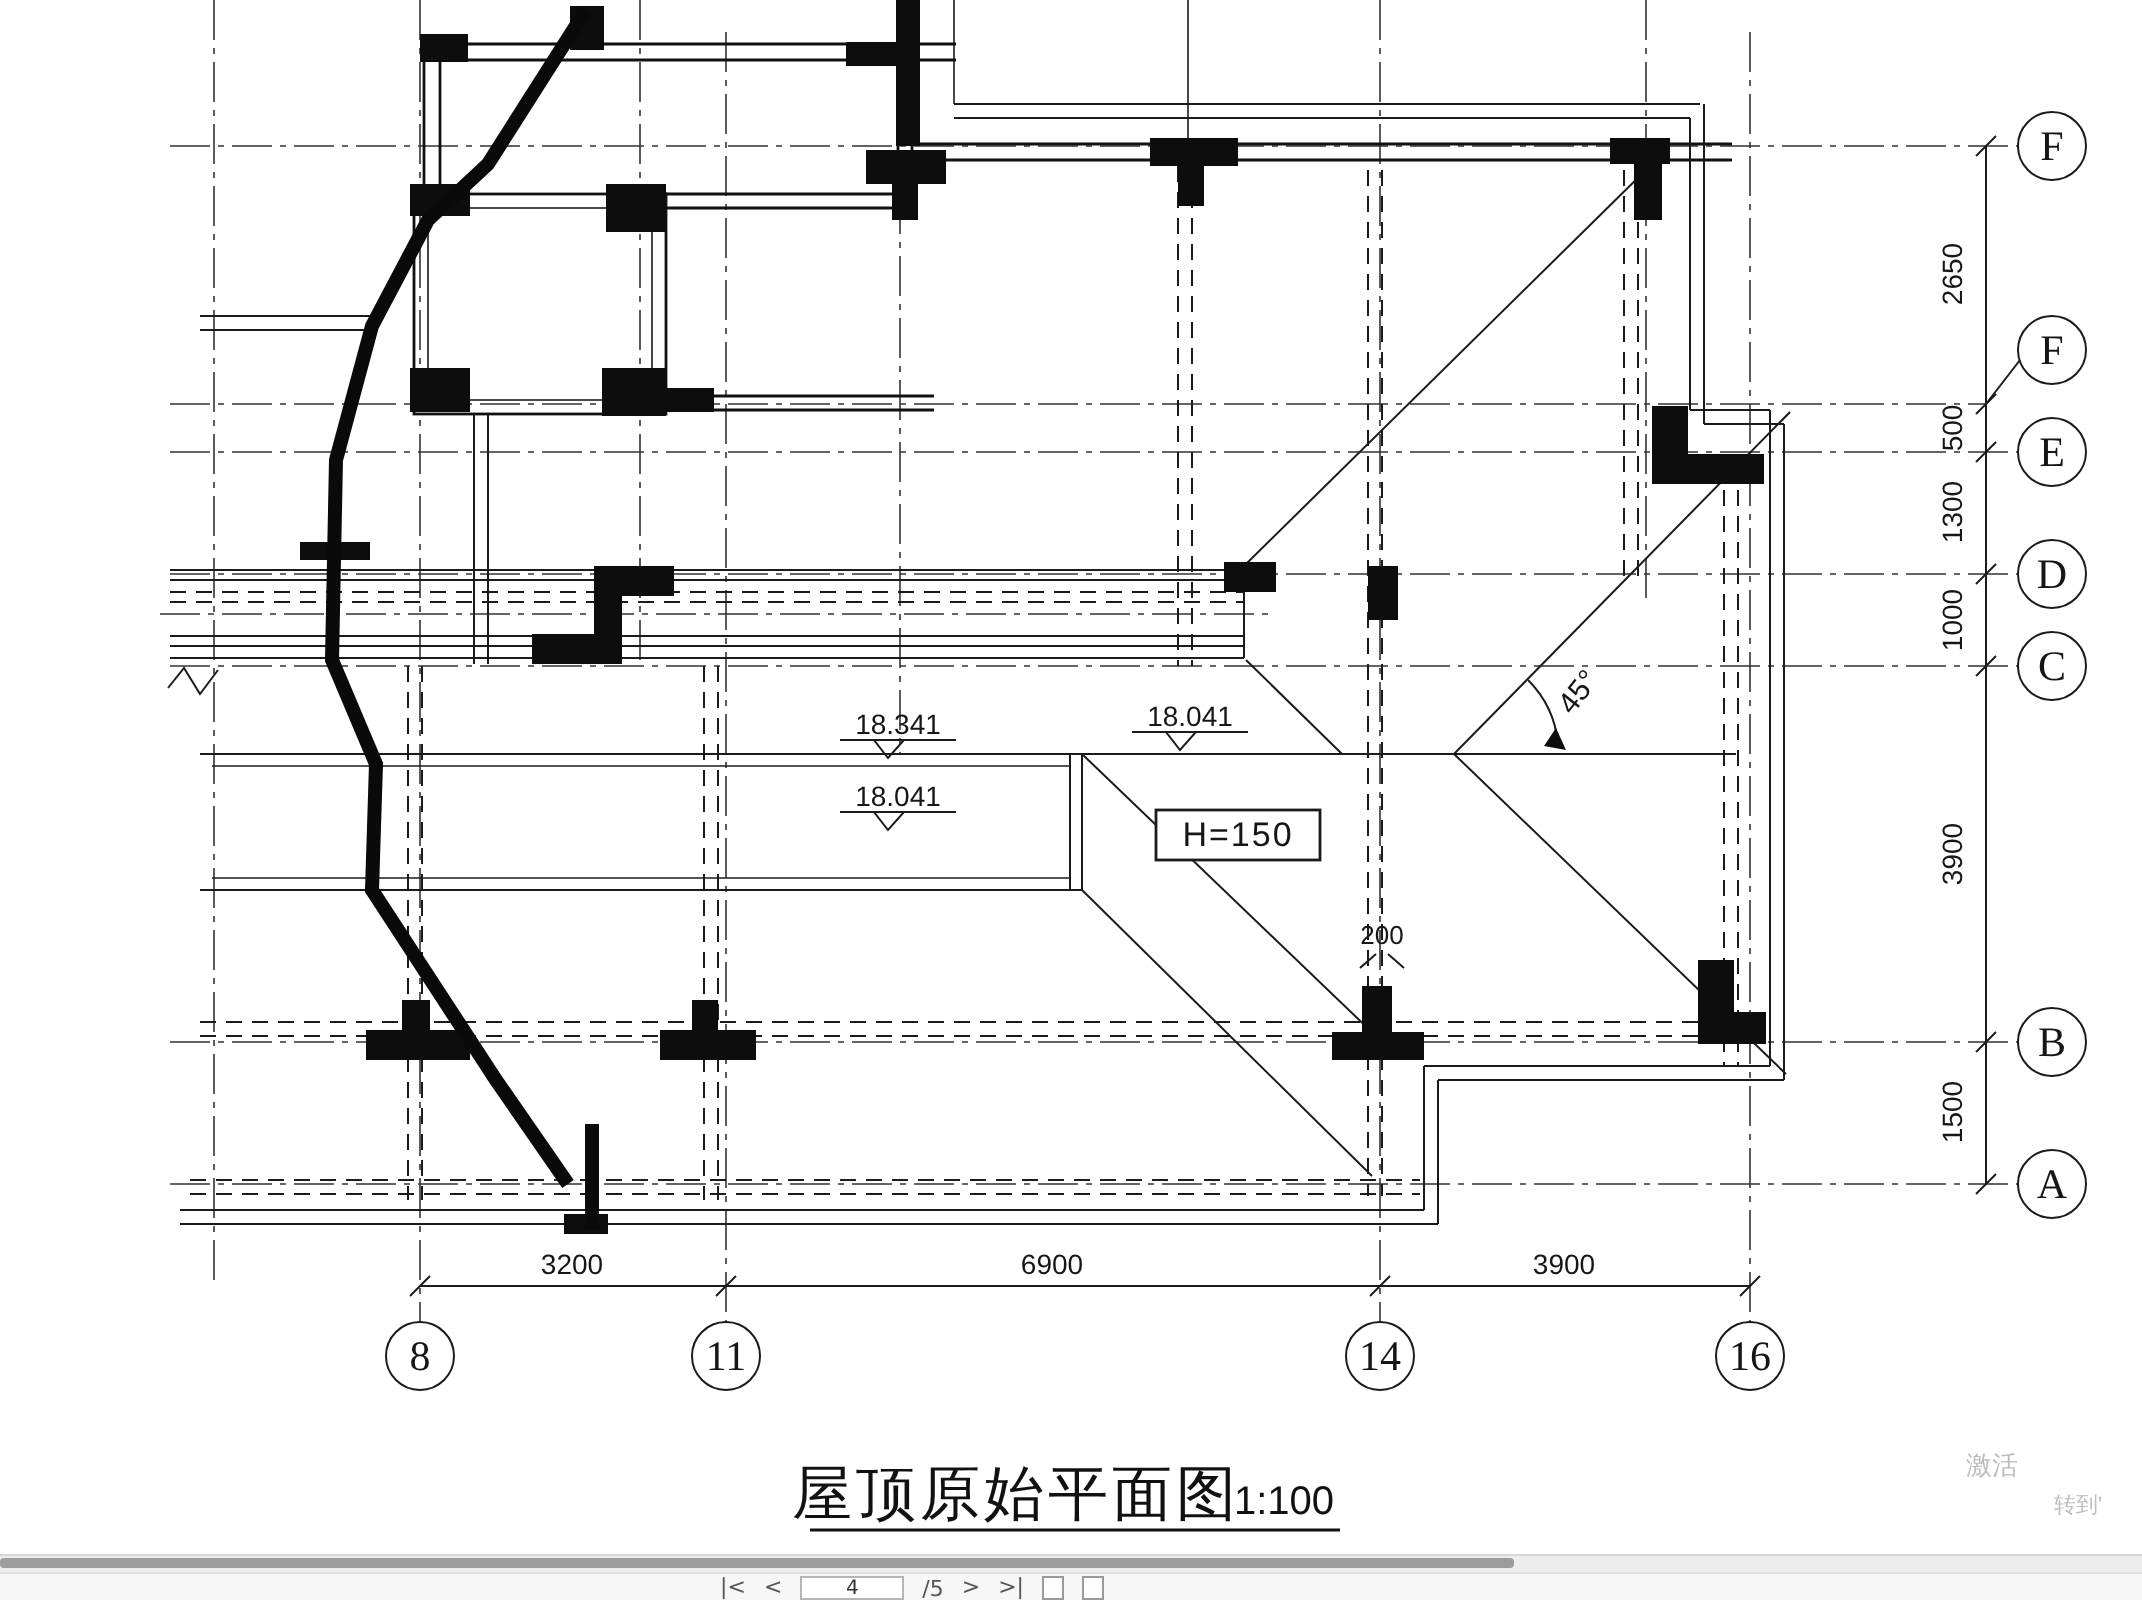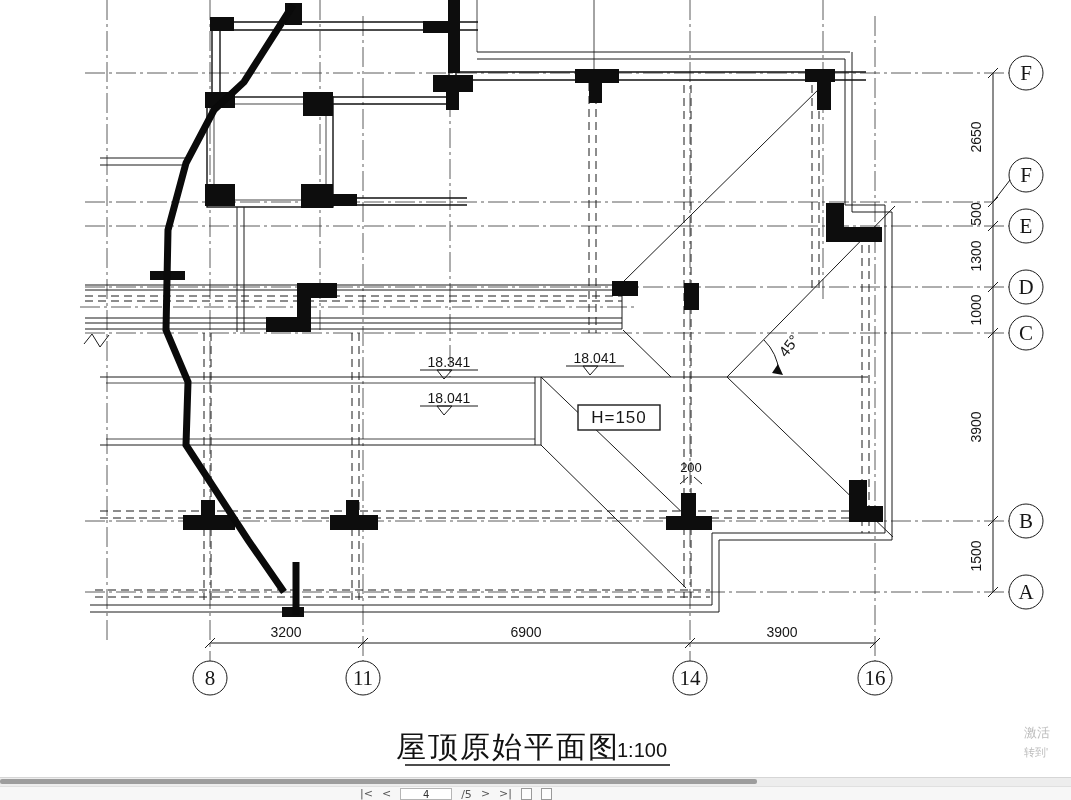--- a/index.html
+++ b/index.html
@@ -24,23 +24,23 @@
   .hthumb{position:absolute;left:0;top:1px;width:757px;height:5px;background:#9d9d9d;border-radius:2px;}
   .statusbar{position:absolute;left:0;top:786px;width:1071px;height:14px;background:#f7f7f7;
              border-top:1px solid #e0e0e0;}
   .pager{position:absolute;left:360px;top:0;height:14px;display:flex;align-items:center;gap:9px;}
   .pager button{border:none;background:transparent;color:#555;font:11px "DejaVu Sans",sans-serif;
                 padding:0;cursor:pointer;line-height:12px;}
   .pager input{width:50px;height:10px;border:1px solid #b5b5b5;background:#fff;color:#333;
                font:10px "DejaVu Sans",sans-serif;text-align:center;padding:0;}
   .pager .of{color:#555;font:11px "DejaVu Sans",sans-serif;}
   .pgicon{display:inline-block;width:9px;height:10px;border:1px solid #9a9a9a;background:#fdfdfd;}
-  .wmark{position:absolute;left:1024px;top:724px;color:#bdbdbd;white-space:nowrap;}
+  .wmark{position:absolute;left:983px;top:724px;color:#bdbdbd;white-space:nowrap;}
   .wmark .l1{font:13px "Liberation Sans",sans-serif;}
-  .wmark .l2{font:11px "Liberation Sans",sans-serif;margin-top:3px;}
+  .wmark .l2{font:11px "Liberation Sans",sans-serif;margin-top:3px;margin-left:44px;}
 </style>
 </head>
 <body>
 
 <div id="canvas">
 
 <svg width="1071" height="777" viewBox="0 0 1071 777">
 
   <g>
     <line class="gd" x1="85" y1="73" x2="1009" y2="73"></line>

